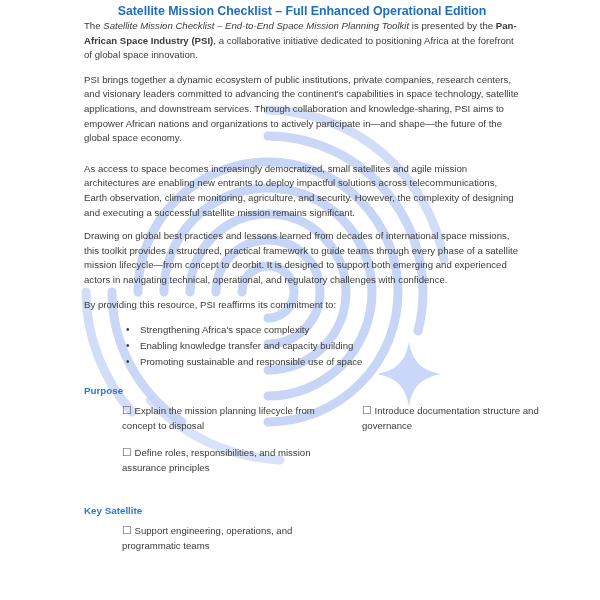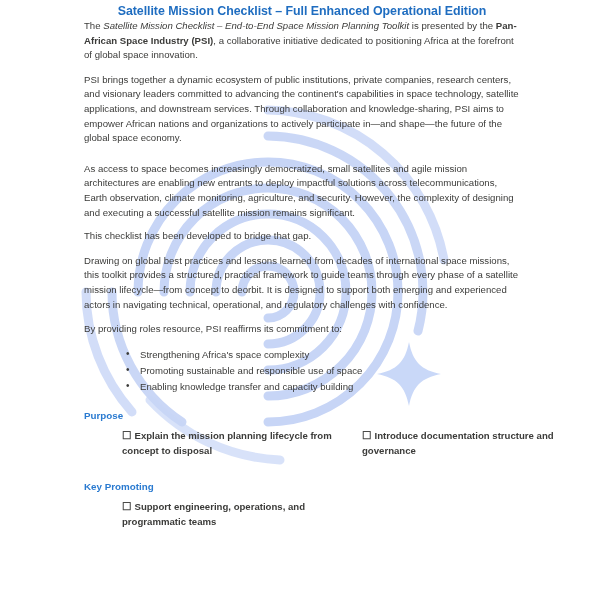--- a/index.html
+++ b/index.html
@@ -88,36 +88,35 @@
   }
   ul.commit li::before {
     content: "\2022";
     position: absolute;
     left: -14px;
     top: -0.5px;
     font-size: 10px;
   }
 
   h3.blue-head {
-    margin: 0 0 6px 0;
+    margin: 7px 0 6px 0;
     font-size: 9.8px;
     font-weight: bold;
     color: #2a7ad0;
     line-height: 13px;
   }
 
   .cb-grid {
     margin: 0 0 12px 0;
     padding-left: 38px;
     position: relative;
   }
   .cb-row {
     display: flex;
     margin-bottom: 12px;
-    font-weight: bold;
   }
   .cb-row:last-child { margin-bottom: 0; }
   .cb-cell {
     width: 240px;
     flex: 0 0 240px;
     box-sizing: border-box;
     padding-right: 16px;
   }
   .cb-cell.empty { visibility: hidden; }
   .cb-item {
@@ -161,48 +160,53 @@
 
   <h1 class="doc-title">Satellite Mission Checklist – Full Enhanced Operational Edition</h1>
 
 
   <p class="body"><span>The </span><span class="it">Satellite Mission Checklist – End-to-End Space Mission Planning Toolkit</span><span> is presented by the </span><span class="bd">Pan-African Space Industry (PSI)</span><span>, a collaborative initiative dedicated to positioning Africa at the forefront of global space innovation.</span></p>
 
   <p class="body">PSI brings together a dynamic ecosystem of public institutions, private companies, research centers, and visionary leaders committed to advancing the continent's capabilities in space technology, satellite applications, and downstream services. Through collaboration and knowledge-sharing, PSI aims to empower African nations and organizations to actively participate in—and shape—the future of the global space economy.</p>
 
   <p class="body tight">As access to space becomes increasingly democratized, small satellites and agile mission architectures are enabling new entrants to deploy impactful solutions across telecommunications, Earth observation, climate monitoring, agriculture, and security. However, the complexity of designing and executing a successful satellite mission remains significant.</p>
 
-  <p class="body">This checklist has been developed to bridge that gap.</p>
 
   <p class="body">Drawing on global best practices and lessons learned from decades of international space missions, this toolkit provides a structured, practical framework to guide teams through every phase of a satellite mission lifecycle—from concept to deorbit. It is designed to support both emerging and experienced actors in navigating technical, operational, and regulatory challenges with confidence.</p>
 
-  <p class="body">By providing roles resource, PSI reaffirms its commitment to:</p>
+  <p class="body">By providing this resource, PSI reaffirms its commitment to:</p>
 
   <ul class="commit">
     <li>Strengthening Africa's space complexity</li>
+    <li>Enabling knowledge transfer and capacity building</li>
     <li>Promoting sustainable and responsible use of space</li>
-    <li>Enabling knowledge transfer and capacity building</li>
   </ul>
 
   <h3 class="blue-head">Purpose</h3>
 
   <div class="cb-grid">
     <div class="cb-row">
       <div class="cb-cell">
         <div class="cb-item"><span class="cb-box">☐</span><span>Explain the mission planning lifecycle from concept to disposal</span></div>
       </div>
       <div class="cb-cell">
         <div class="cb-item"><span class="cb-box">☐</span><span>Introduce documentation structure and governance</span></div>
       </div>
     </div>
+    <div class="cb-row">
+      <div class="cb-cell">
+        <div class="cb-item"><span class="cb-box">☐</span><span>Define roles, responsibilities, and mission assurance principles</span></div>
+      </div>
+      <div class="cb-cell empty"></div>
+    </div>
   </div>
 
   <div class="section-gap"></div>
 
-  <h3 class="blue-head">Key Promoting</h3>
+  <h3 class="blue-head">Key Satellite</h3>
 
   <div class="cb-grid">
     <div class="cb-row">
       <div class="cb-cell">
         <div class="cb-item"><span class="cb-box">☐</span><span>Support engineering, operations, and programmatic teams</span></div>
       </div>
     </div>
 
   </div>
 

